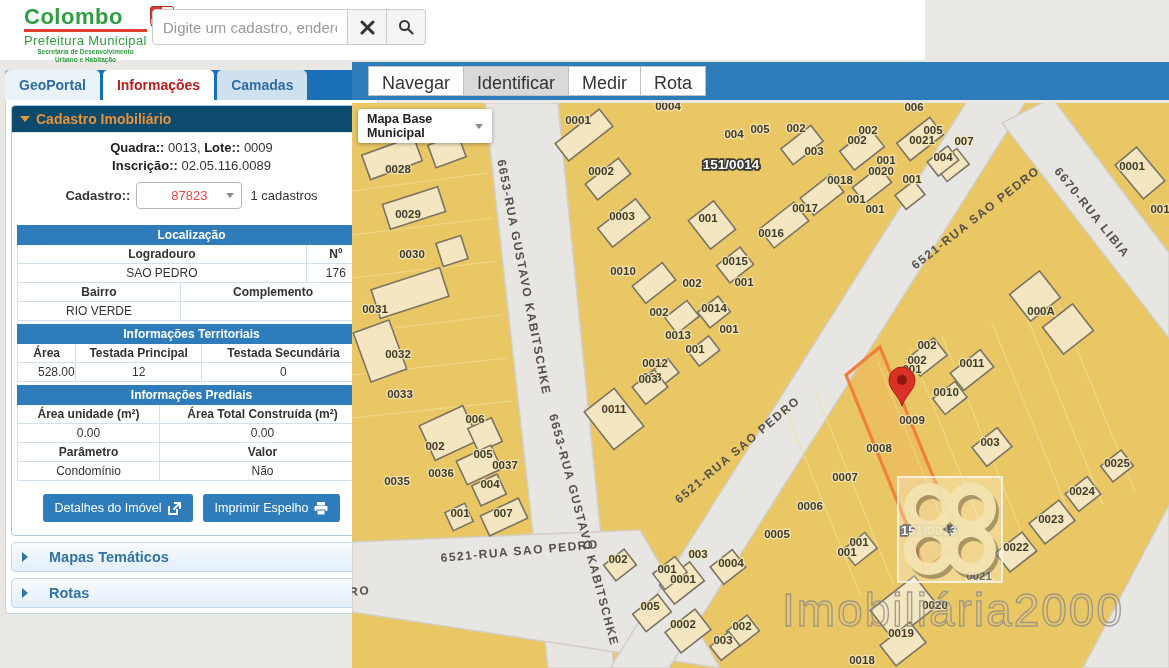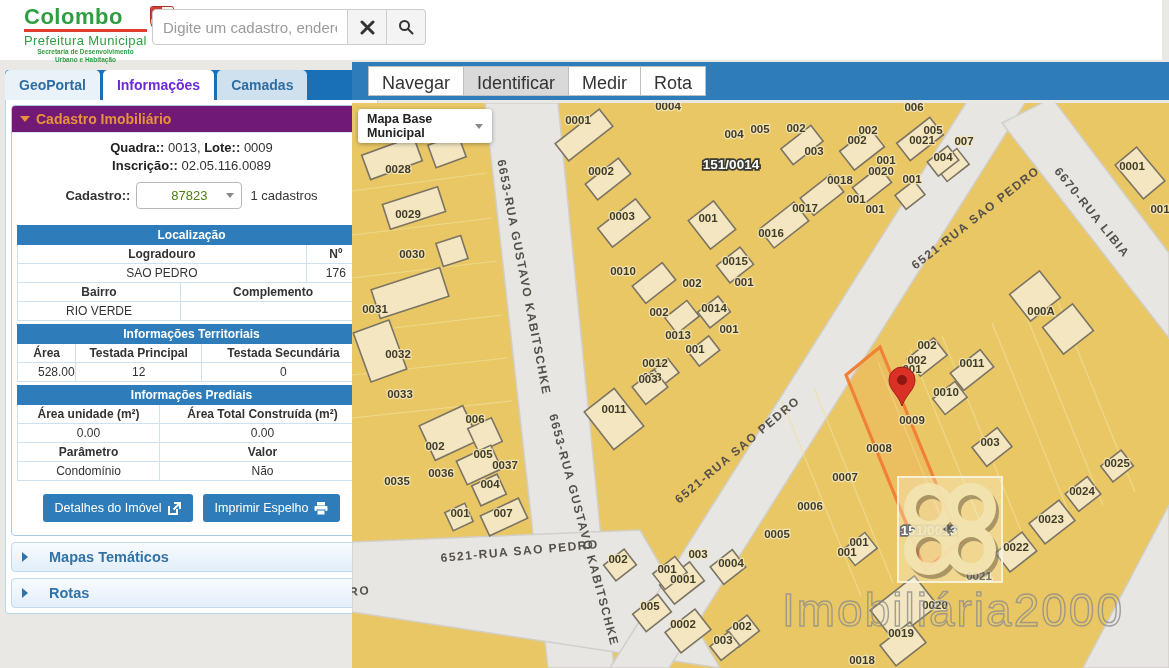--- a/index.html
+++ b/index.html
@@ -1,20 +1,20 @@
 <!DOCTYPE html>
 <html><head>
 <meta charset="utf-8">
 <style>
   html,body{margin:0;padding:0;width:1169px;height:668px;overflow:hidden;
     font-family:"Liberation Sans",sans-serif;background:#e9e8e4;}
   .app{position:relative;width:1169px;height:668px;}
 
   
-  .header{position:absolute;left:0;top:0;width:1162px;height:60px;background:#fff;}
+  .header{position:absolute;left:0;top:0;width:925px;height:60px;background:#fff;}
   .logo{position:absolute;left:24px;top:6px;display:flex;align-items:flex-start;}
   .logo-text{display:flex;flex-direction:column;}
   .logo-city{font-size:22px;font-weight:bold;color:#2f9e41;letter-spacing:.5px;line-height:22px;
     border-bottom:3px solid #e23b30;padding-bottom:1px;}
   .logo-muni{font-size:13px;color:#2f9e41;letter-spacing:.4px;margin-top:1px;}
   .logo-dept{font-size:6.5px;color:#2f9e41;text-align:center;line-height:8px;font-weight:bold;}
   .logo-shield{width:22px;height:24px;margin:0 4px 0 3px;border:1px solid #a8322a;border-radius:3px 3px 45% 45%;
     overflow:hidden;display:grid;grid-template-columns:1fr 1fr;grid-template-rows:1fr 1fr;}
   .logo-shield i{display:block;}
   .logo-slogan{margin-top:4px;border-left:2px solid #0e7c86;border-right:2px solid #0e7c86;
@@ -26,34 +26,34 @@
   .search-btn{width:39px;height:36px;box-sizing:border-box;border:1px solid #ccc;border-left:none;
     background:#f4f4f4;display:flex;align-items:center;justify-content:center;cursor:pointer;}
   .search-btn:last-child{border-radius:0 4px 4px 0;}
 
   
   .sidebar{position:absolute;left:5px;top:70px;width:373px;}
   .tabs{display:flex;background:#1a70b6;border-radius:4px 4px 0 0;height:30px;}
   .tab{padding:0 14px;line-height:30px;font-size:14px;font-weight:bold;color:#2e6da4;
     background:#e9f2f9;border-radius:5px 5px 0 0;margin-right:3px;cursor:pointer;}
   .tab-camadas{background:#cfe0ef;}
-  .tab.active{background:#fff;color:#6d28d9;}
+  .tab.active{background:#fff;color:#b91c1c;}
   .content-box{background:#fff;border:1px solid #b9d7ec;border-top:none;border-radius:0 0 4px 4px;
     padding:5px;min-height:457px;box-sizing:border-box;}
   .cad-panel{border:1px solid #aacbe6;border-radius:4px;overflow:hidden;}
-  .cad-header{padding:5px 8px;background:#701a75;border-bottom:1px solid #d7e7f4;
+  .cad-header{padding:5px 8px;background:#0c4a6e;border-bottom:1px solid #d7e7f4;
     color:#e8923a;font-weight:bold;font-size:14px;cursor:pointer;display:flex;align-items:center;}
   .caret-down{width:0;height:0;border-left:5px solid transparent;border-right:5px solid transparent;
     border-top:6px solid #e8923a;margin-right:6px;}
   .cad-info{padding:6px 2px 4px;text-align:center;font-size:13px;color:#333;line-height:1.4;}
   .cad-info b{color:#222;}
   .cad-select-row{display:flex;align-items:center;justify-content:center;margin:3px 0 8px;font-size:13px;color:#333;}
   .cad-select-row b{margin-right:6px;}
   .fake-select{width:104px;height:25px;border:1px solid #b7b7b7;border-radius:4px;display:flex;
-    align-items:center;justify-content:center;position:relative;font-size:13px;color:#4d7c0f;cursor:pointer;background:#fff;}
+    align-items:center;justify-content:center;position:relative;font-size:13px;color:#ef4444;cursor:pointer;background:#fff;}
   .fake-select .sel-caret{position:absolute;right:7px;top:10px;width:0;height:0;
     border-left:4px solid transparent;border-right:4px solid transparent;border-top:5px solid #8a8a8a;}
   .cad-count{margin-left:8px;}
   .cad-tables{padding:0 5px;margin-top:16px;}
   .cad-table{margin-bottom:3px;}
   .tbl-header{background:#2e7cb9;border:1px solid #2e7cb9;color:#fff;font-weight:bold;font-size:12px;
     text-align:center;padding:2px 0;}
   .tbl-row{display:flex;}
   .tbl-cell{box-sizing:border-box;border-right:1px solid #cfe0ee;border-bottom:1px solid #cfe0ee;
     font-size:12px;color:#333;text-align:center;padding:2px 2px;min-height:18px;overflow:hidden;white-space:nowrap;}

